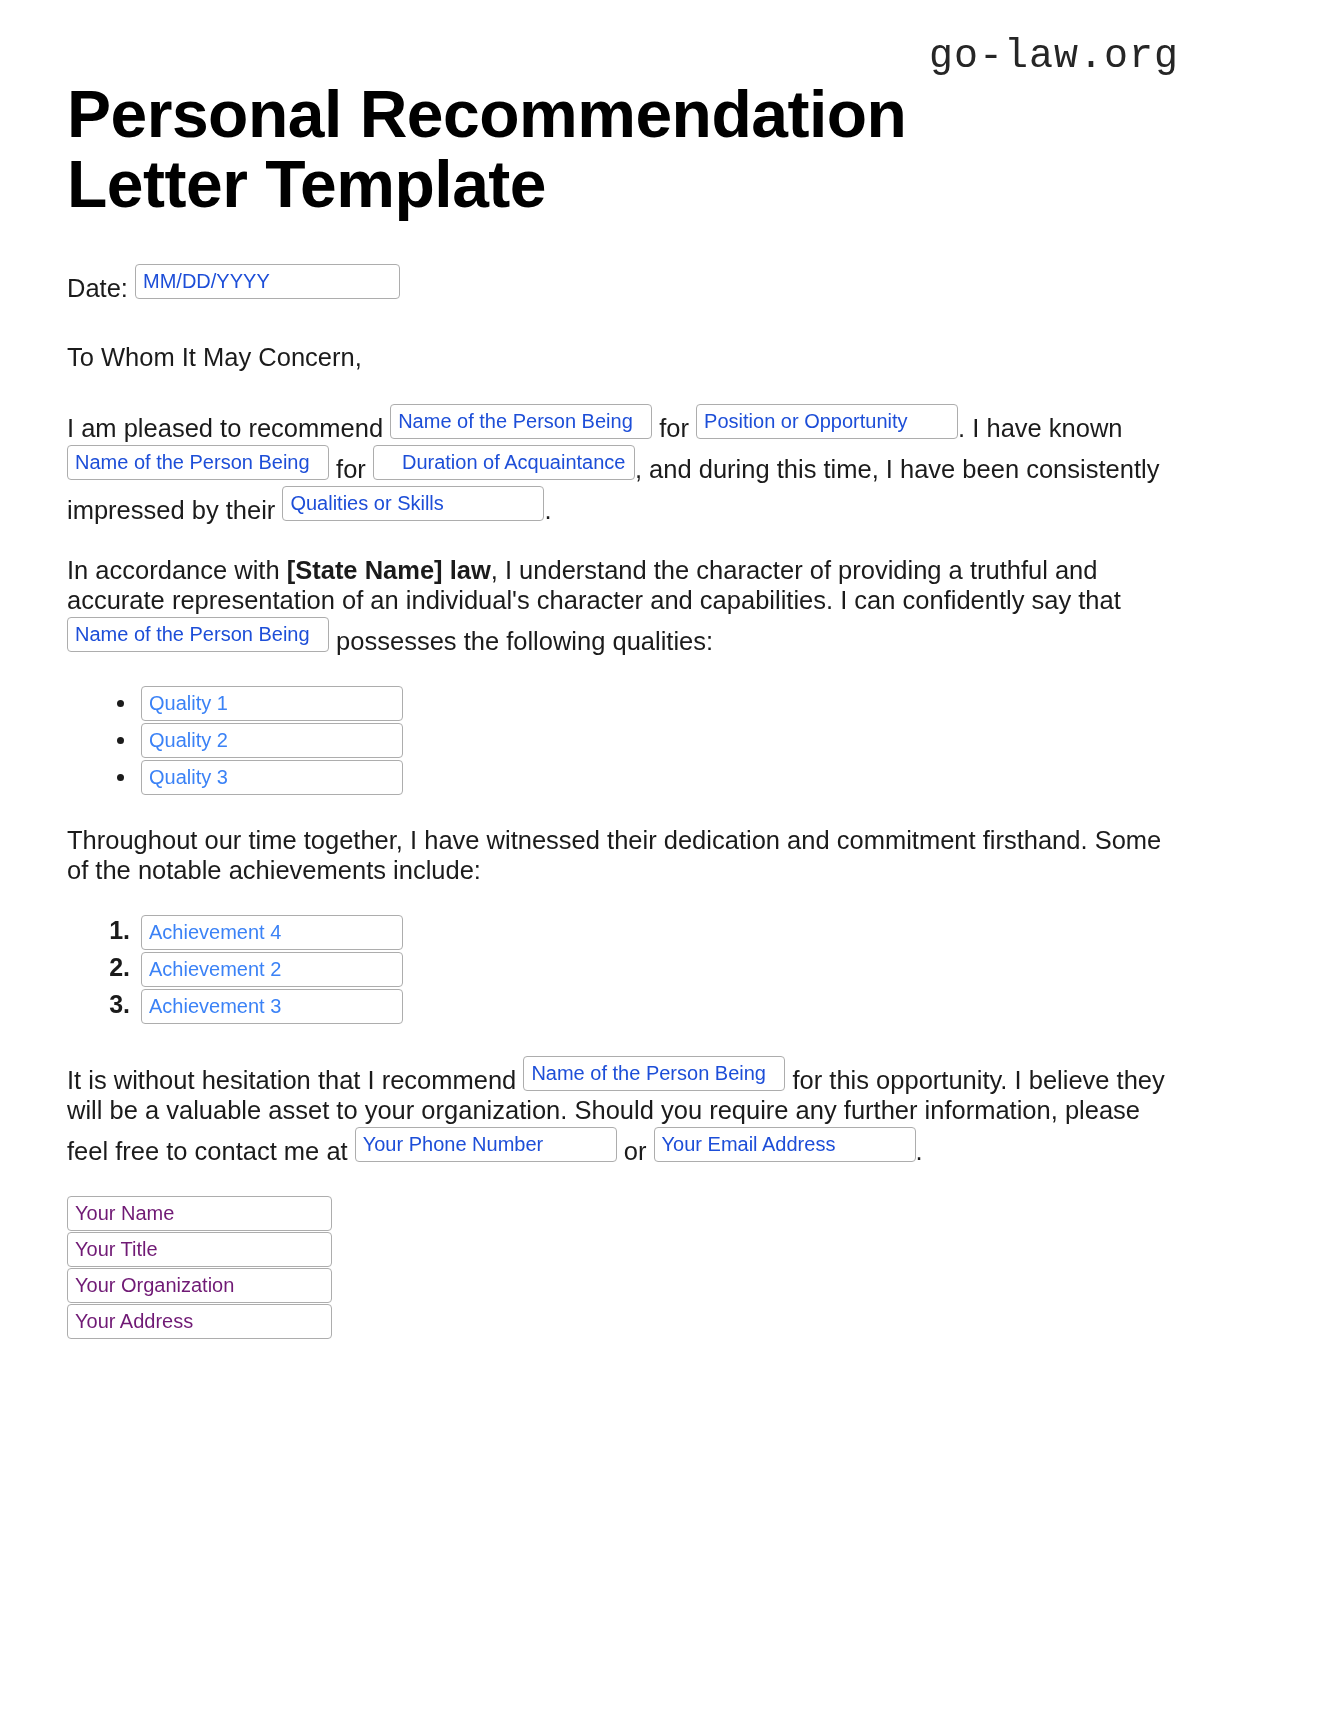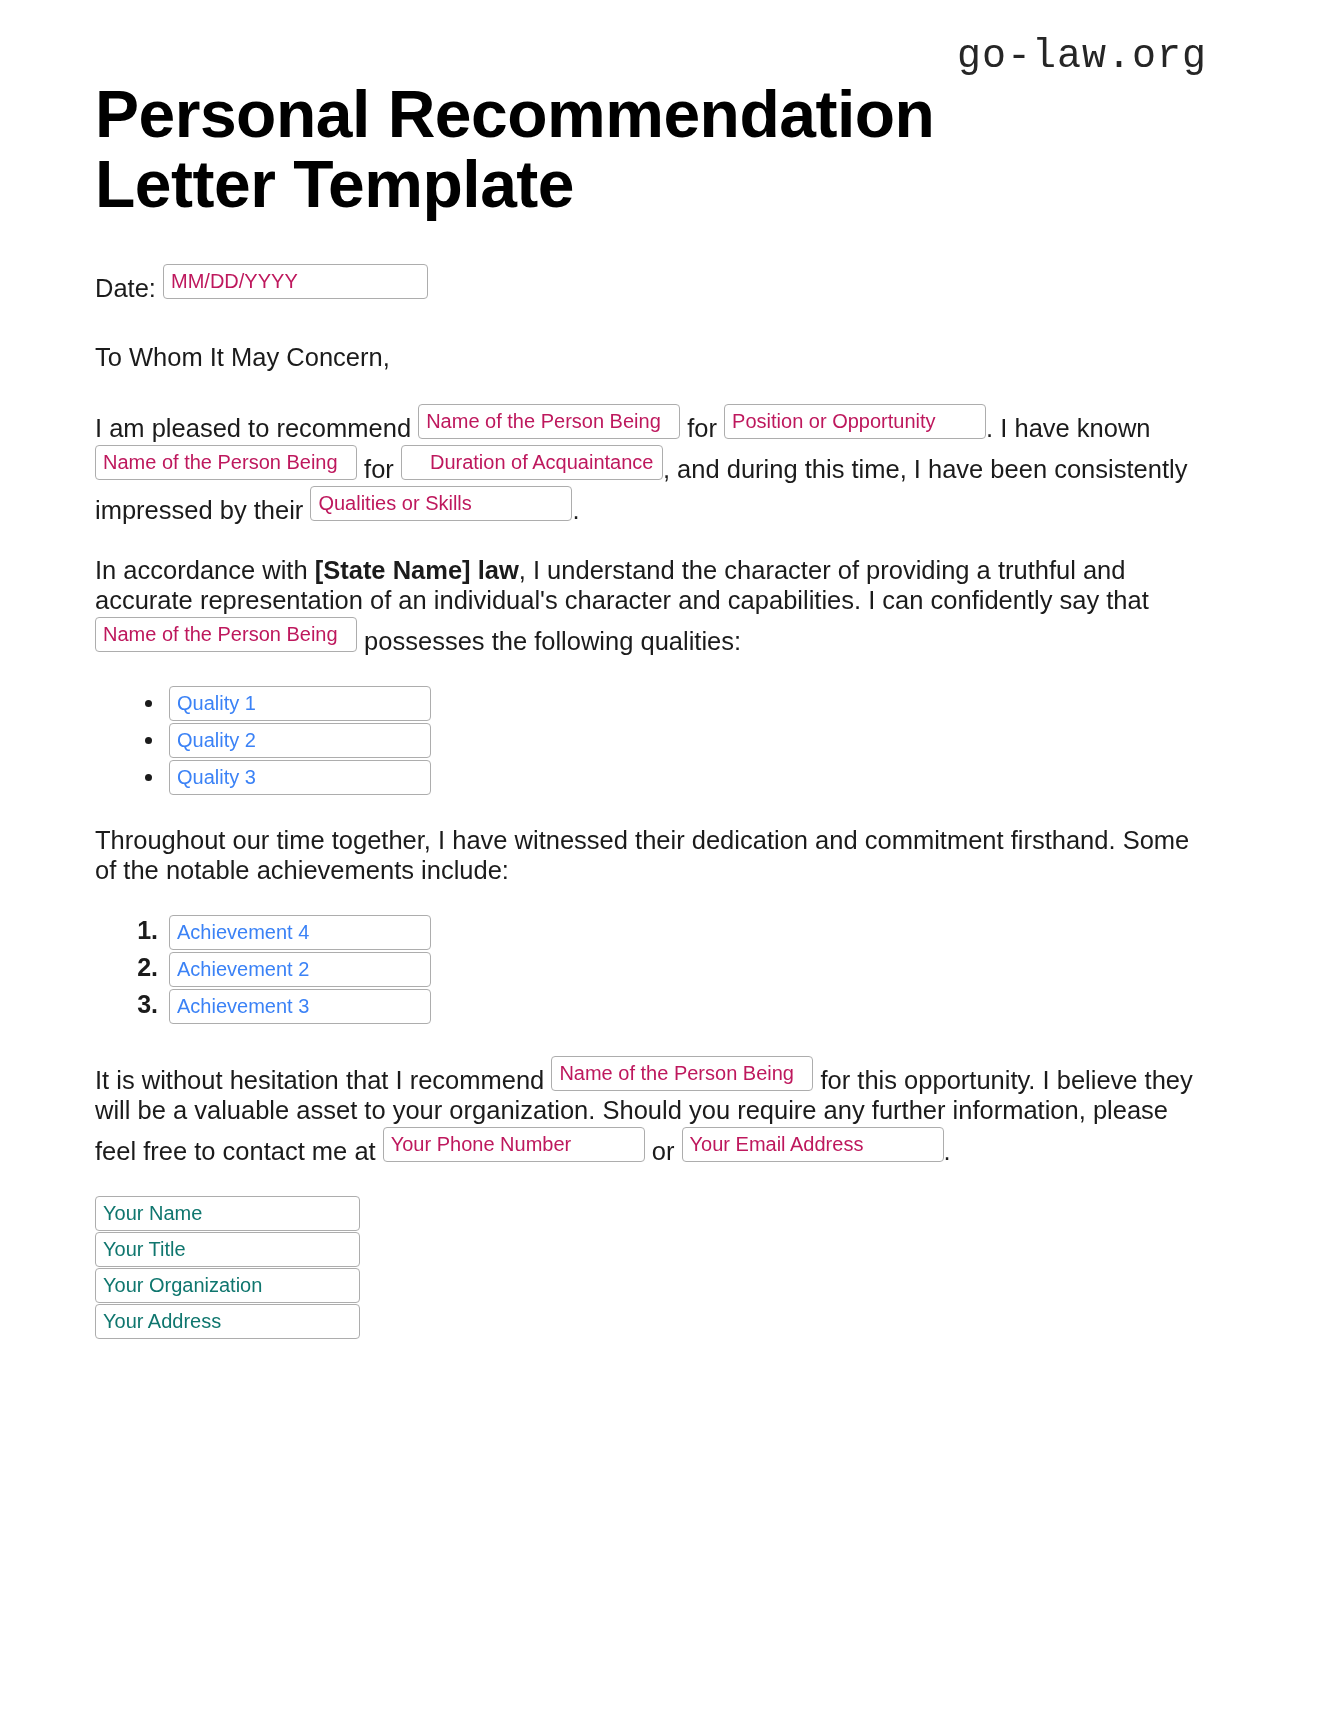--- a/index.html
+++ b/index.html
@@ -14,21 +14,20 @@
     color: #1b1b1b;
     overflow: hidden;
   }
   .page {
     position: relative;
     width: 1219px;
     height: 1723px;
     background: #ffffff;
     box-sizing: border-box;
     padding: 0;
-    margin-left: 28px;
   }
   .brand {
     position: absolute;
     top: 34px;
     right: 40px;
     font-family: "Liberation Mono", "DejaVu Sans Mono", monospace;
     font-size: 40px;
     letter-spacing: 1px;
     color: #262626;
     white-space: nowrap;
@@ -57,21 +56,21 @@
   }
   .bold-inline { font-weight: bold; }
 
   
   .fld {
     display: inline-block;
     vertical-align: baseline;
     border: 1px solid #adadad;
     border-radius: 4px;
     background: #ffffff;
-    color: #be185d;
+    color: #1d4ed8;
     font-family: "Liberation Sans", sans-serif;
     font-size: 20px;
     line-height: 26px;
     padding: 3px 7px 4px 7px;
     box-sizing: border-box;
     white-space: nowrap;
     overflow: hidden;
     position: relative;
     top: 2px;
   }
@@ -125,21 +124,21 @@
     left: 4px;
   }
   .sig-block {
     margin-top: 20px;
   }
   .sig-block .sigfld {
     display: block;
     border: 1px solid #adadad;
     border-radius: 4px;
     background: #ffffff;
-    color: #0f766e;
+    color: #701a75;
     font-size: 20px;
     line-height: 26px;
     padding: 3px 7px 4px 7px;
     width: 265px;
     box-sizing: border-box;
     margin: 0 0 1px 0;
     white-space: nowrap;
     overflow: hidden;
   }
   .sincerely {

